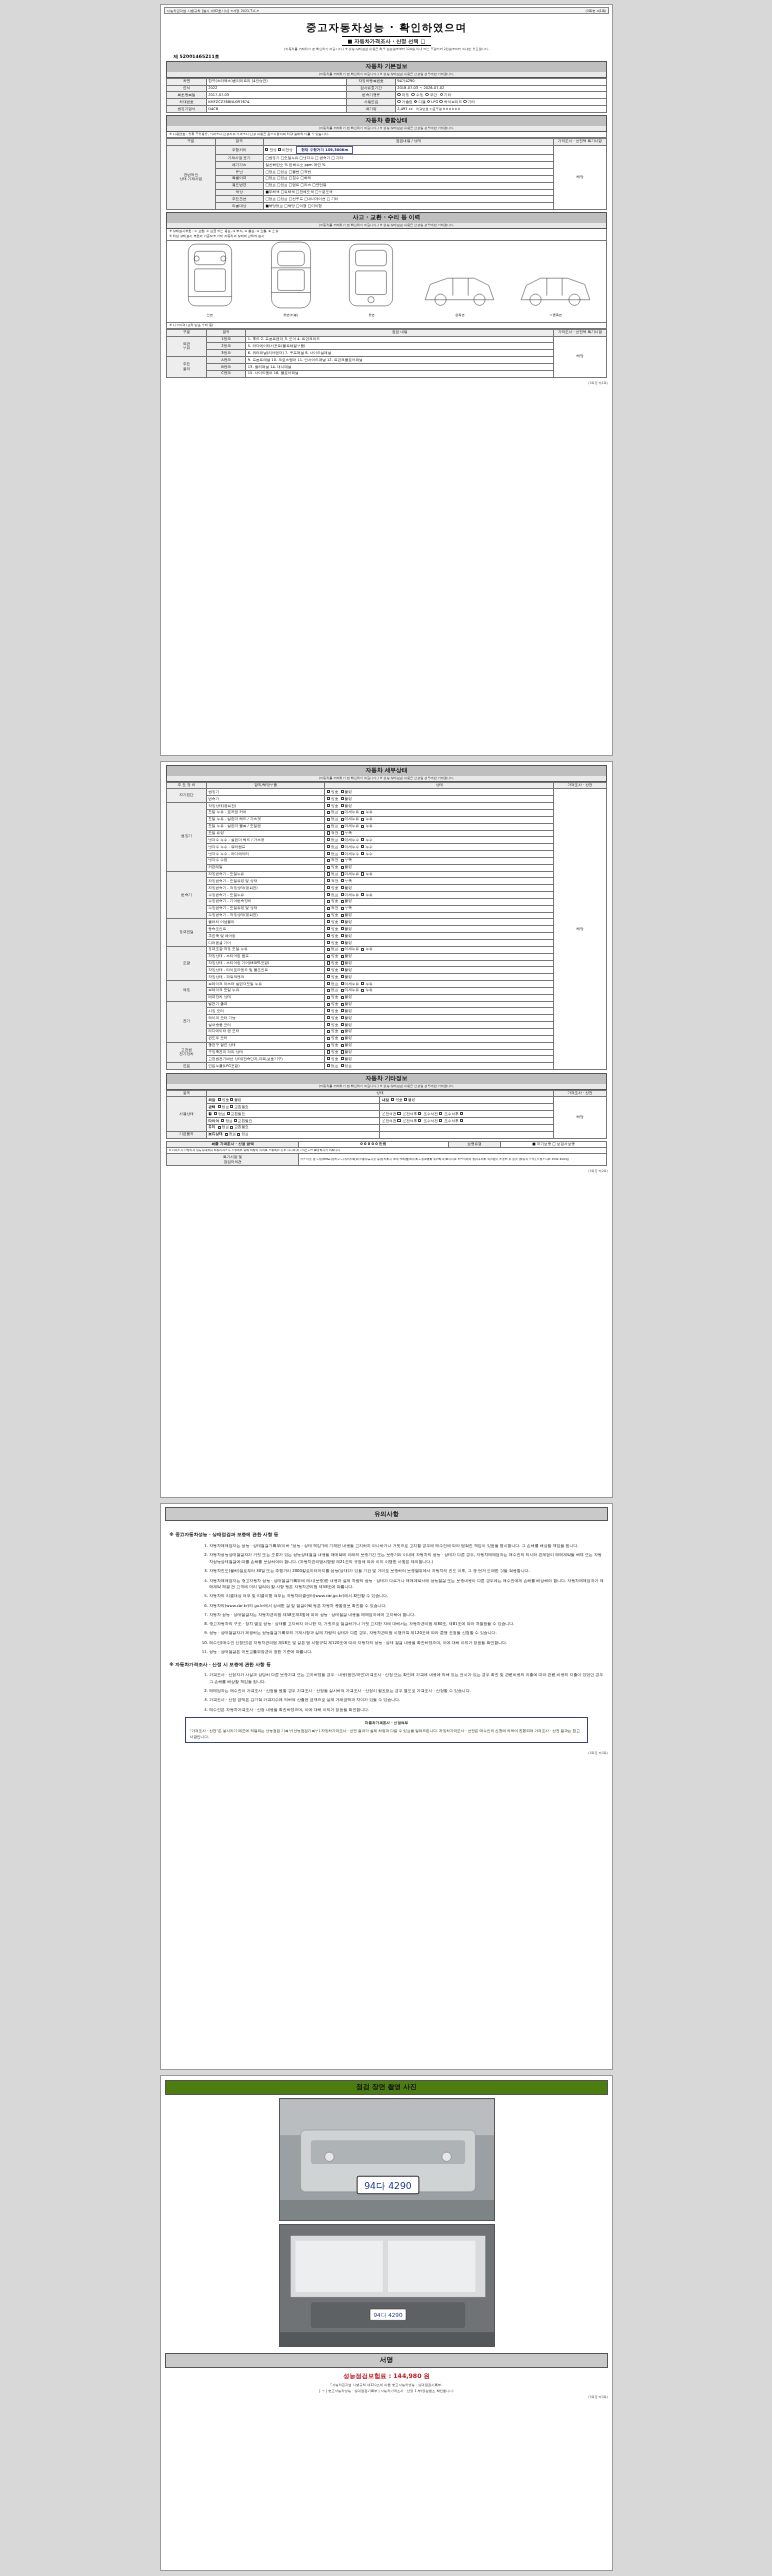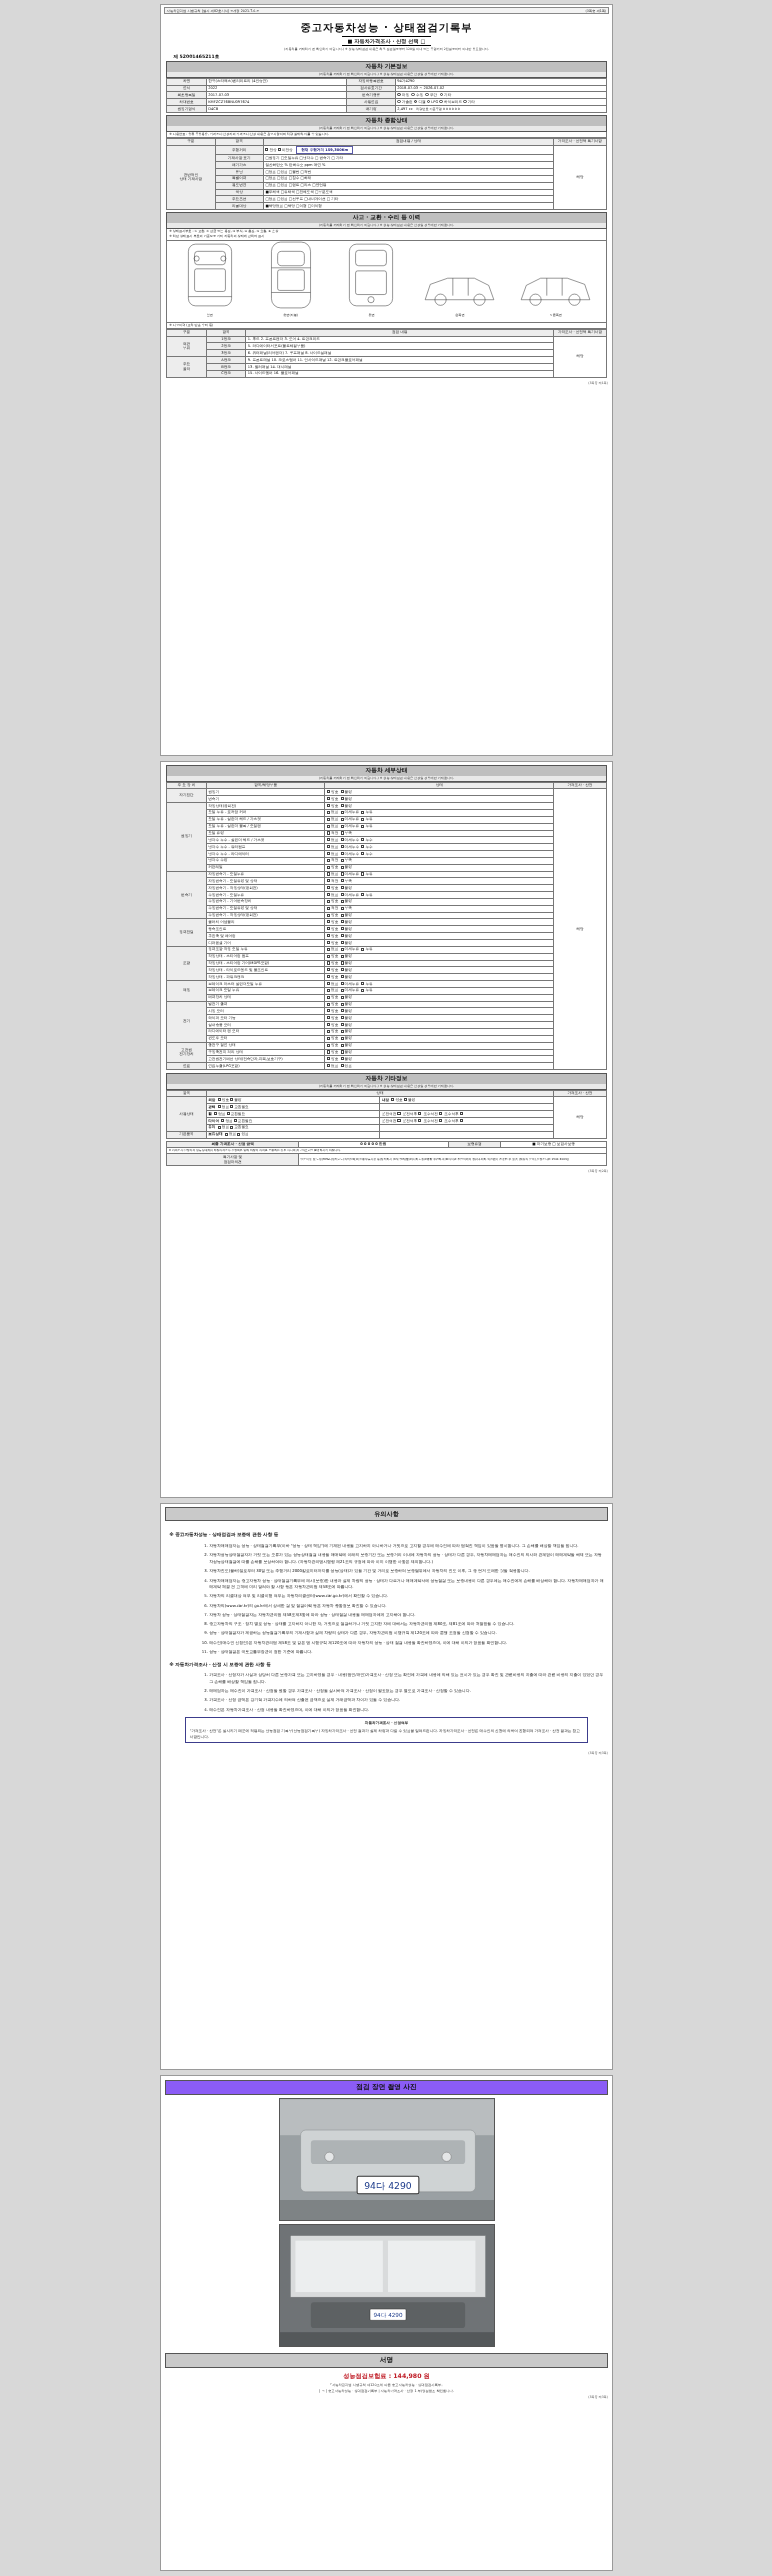--- a/index.html
+++ b/index.html
@@ -77,41 +77,41 @@
 
   .diagram { border:0.5px solid #777; border-top:none; padding:2.1px; }
   .cars { display:flex; justify-content:space-around; align-items:flex-end; height:77px; padding:3.1px 0;}
   .carlbl { text-align:center; font-size:3.1px; margin-top:1px;}
 
   .notes { font-size:3.9px; line-height:1.7; padding:2.1px 8.2px 5.2px 8.2px; }
   .notes li { margin-bottom:2.6px; }
   .notes h3 { font-size:4.6px; margin:5.2px 0 3.1px 0; }
   .noticebar { background:#c9c9c9; border:0.5px solid #555; text-align:center; font-weight:bold; font-size:6.2px; padding:1.5px 0; margin:3.1px 4.1px 3.1px 4.1px;}
 
-  .photosbar { background:#8b5cf6; border:0.5px solid #555; text-align:center; font-weight:bold; font-size:6.7px; padding:2.1px 0; margin:4.1px 4.1px 3.1px 4.1px;}
+  .photosbar { background:#4d7c0f; border:0.5px solid #555; text-align:center; font-weight:bold; font-size:6.7px; padding:2.1px 0; margin:4.1px 4.1px 3.1px 4.1px;}
   .photo { margin:3.1px auto; width:216px; height:123px; background:#8b8f92; border:0.5px solid #555; position:relative; overflow:hidden;}
   .ph2 { background:#6f7276; }
   .signbar { background:#c9c9c9; border:0.5px solid #555; text-align:center; font-weight:bold; font-size:6.7px; padding:2.1px 0; margin:5.2px 4.1px 2.1px 4.1px;}
   .pricered { text-align:center; color:#c0202a; font-weight:bold; font-size:6.2px; margin:4.1px 0 2.1px 0;}
   .footnote { text-align:center; font-size:3.3px; color:#333; line-height:1.7; }
   .pagenum { text-align:right; font-size:3.1px; color:#555; padding:1px 4.1px 2.1px 0;}
 
   .bluebox { border:0.8px solid #3c3c8c; padding:2.1px 4.1px; font-size:3.6px; margin:2.1px 15.5px; line-height:1.7;}
 </style>
 </head>
 <body>
 
 <div class="page p1">
   <div class="topbar">
     <span>자동차관리법 시행규칙 [별지 제82호서식] &lt;개정 2021.7.6.&gt;</span>
     <span>(3쪽중 제1쪽)</span>
   </div>
 
   <div class="pad">
-    <h1 class="title">중고자동차성능 · 상태점검기록부</h1>
+    <h1 class="title">중고자동차성능 · 확인하였으며</h1>
     <div class="subwrap">
       <span class="subtitle">■ 자동차가격조사 · 산정 선택 □</span>
     </div>
     <div class="subnote">(자동차를 거래하기 전 확인하기 바랍니다.) ※ 성능·상태점검 내용은 최초 점검일로부터 120일 이내 또는 주행거리 2천킬로미터 이내만 유효합니다.</div>
     <div class="docnum">제 52001465211호</div>
 
     <div class="sec-head">자동차 기본정보</div>
     <div class="sec-sub">(자동차를 거래하기 전 확인하기 바랍니다.) ※ 성능·상태점검 내용은 산정일 경우에만 기재합니다.</div>
     <table class="grid">
       <tbody>

